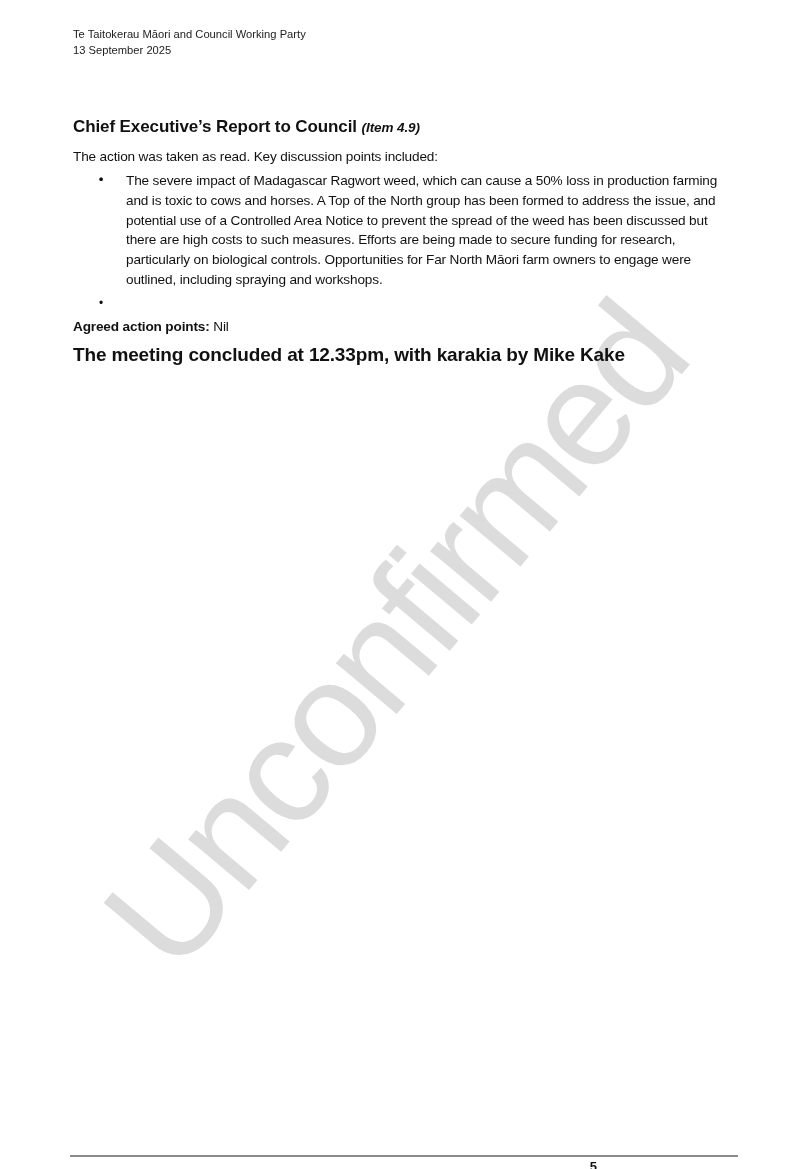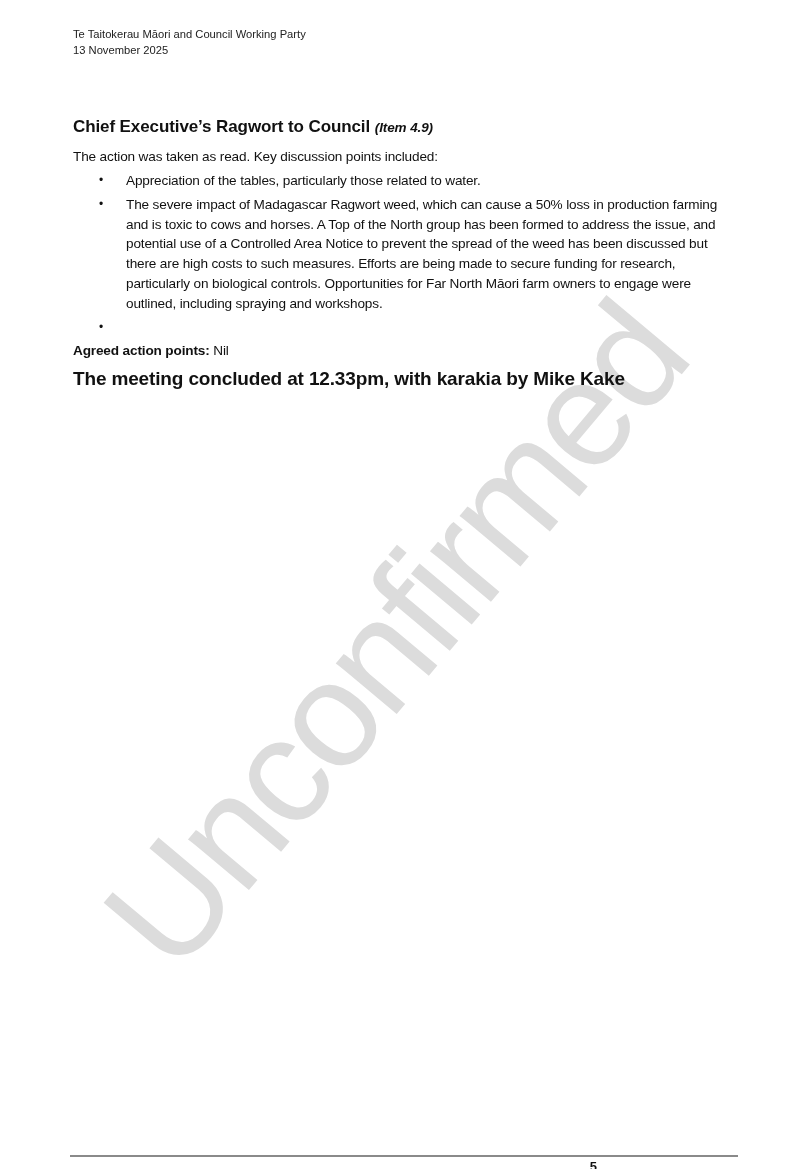--- a/index.html
+++ b/index.html
@@ -123,37 +123,36 @@
       color: #111;
     }
   </style>
 </head>
 <body>
 
 <div class="page">
 
   <div class="header">
     <div>Te Taitokerau Māori and Council Working Party</div>
-    <div>13 November 2025</div>
+    <div>13 September 2025</div>
   </div>
 
   <div class="watermark">Unconfirmed</div>
 
   <div class="content">
     <h2 class="h-section">
-      <span>Chief Executive’s Ragwort to Council</span>
+      <span>Chief Executive’s Report to Council</span>
       <span class="item-ref">(Item 4.9)</span>
     </h2>
 
     <p class="intro">The action was taken as read. Key discussion points included:</p>
 
     <ul class="points">
       <li>
         <span class="bullet">•</span>
-        <span>Appreciation of the tables, particularly those related to water.</span>
       </li>
       <li>
         <span class="bullet">•</span>
         <span>The severe impact of Madagascar Ragwort weed, which can cause a 50% loss in production farming and is toxic to cows and horses. A Top of the North group has been formed to address the issue, and potential use of a Controlled Area Notice to prevent the spread of the weed has been discussed but there are high costs to such measures. Efforts are being made to secure funding for research, particularly on biological controls. Opportunities for Far North Māori farm owners to engage were outlined, including spraying and workshops.</span>
       </li>
       <li>
         <span class="bullet">•</span>
       </li>
     </ul>
 

